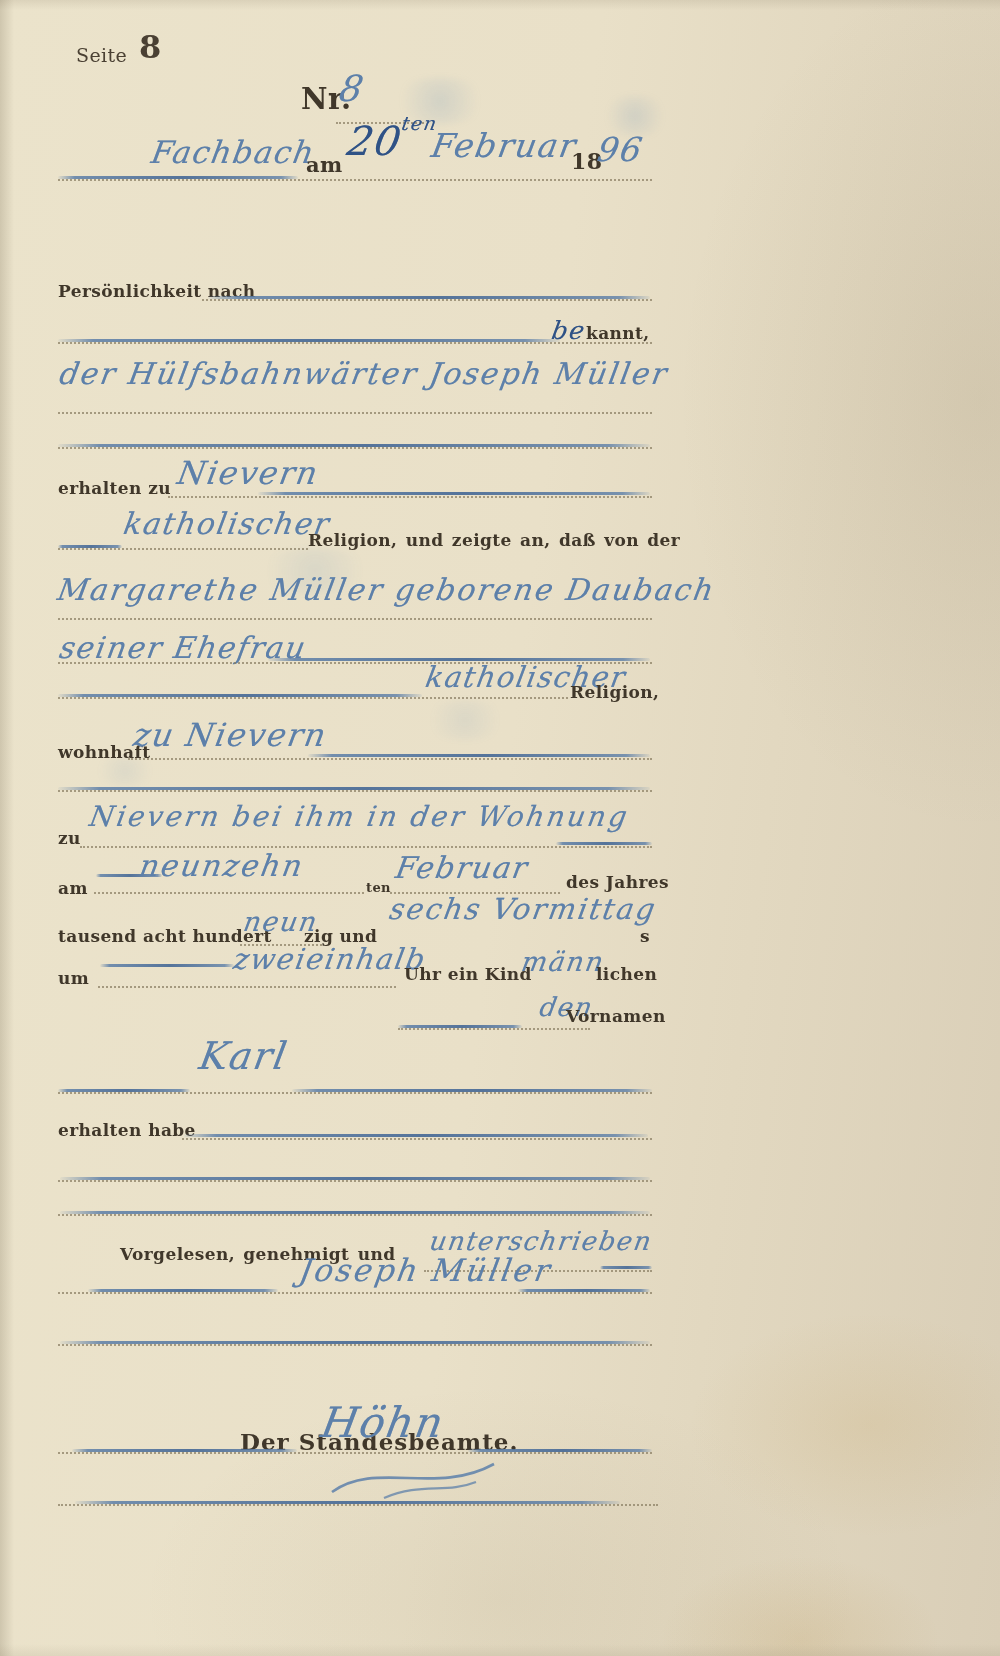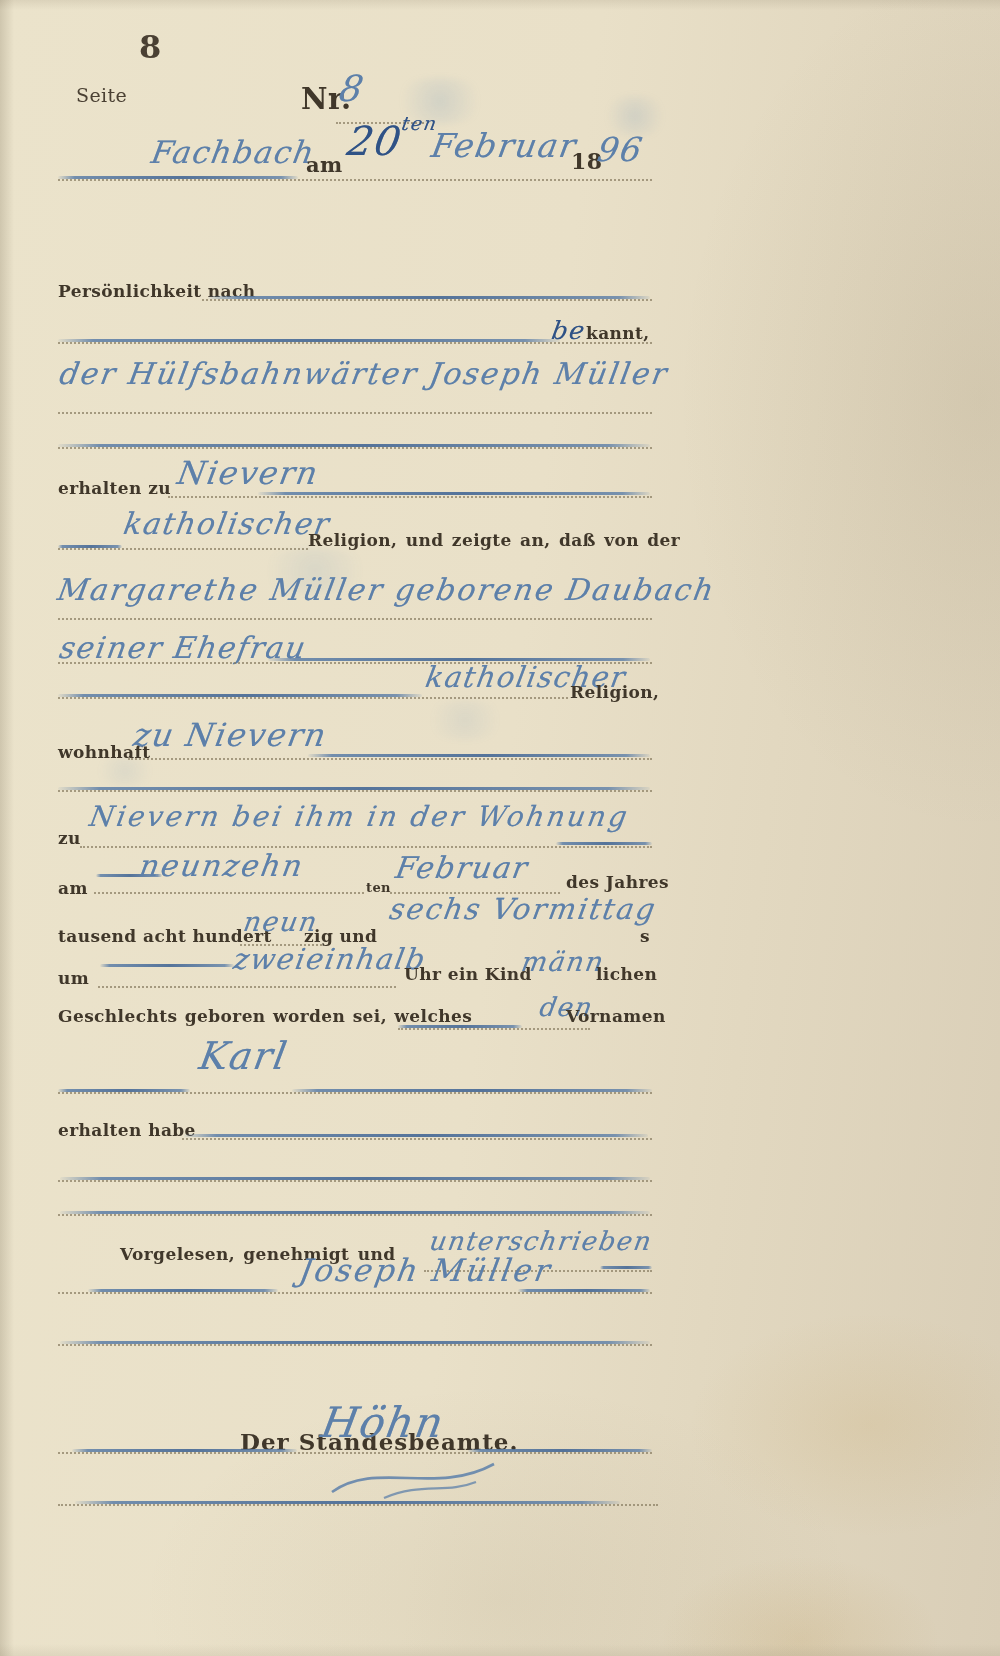--- a/index.html
+++ b/index.html
@@ -33,21 +33,21 @@
 <body>
 
 <div class="paper">
 
   <div class="smudge" style="left:390px;top:78px;width:100px;height:46px;"></div>
   <div class="smudge" style="left:600px;top:96px;width:70px;height:40px;"></div>
   <div class="smudge" style="left:250px;top:548px;width:130px;height:46px;opacity:.7;"></div>
   <div class="smudge" style="left:420px;top:700px;width:90px;height:40px;opacity:.6;"></div>
   <div class="smudge" style="left:90px;top:756px;width:70px;height:30px;opacity:.6;"></div>
 
-  <div class="pr" style="left:76px;top:44px;font-size:19px;font-weight:normal;color:#4a4033;margin-top:40px;">Seite</div>
+  <div class="pr" style="left:76px;top:44px;font-size:19px;font-weight:normal;color:#4a4033;">Seite</div>
   <div class="pr" style="left:139px;top:28px;font-size:32px;color:#4a4033;">8</div>
 
   <div class="pr" style="left:301px;top:82px;font-size:29px;">Nr.</div>
   <div class="hw" style="left:340px;top:68px;font-size:36px;">8</div>
   <div class="rule" style="left:336px;top:122px;width:88px;"></div>
 
   <div class="hw" style="left:152px;top:134px;font-size:31px;">Fachbach</div>
   <div class="pr" style="left:306px;top:152px;font-size:21px;">am</div>
   <div class="hw dk" style="left:348px;top:118px;font-size:40px;">20</div>
   <div class="hw dk" style="left:402px;top:112px;font-size:19px;">ten</div>
@@ -124,21 +124,20 @@
   <div class="pr" style="left:640px;top:926px;">s</div>
 
   <div class="pr" style="left:58px;top:968px;">um</div>
   <div class="stroke" style="left:100px;top:964px;width:134px;"></div>
   <div class="rule" style="left:98px;top:986px;width:298px;"></div>
   <div class="hw" style="left:234px;top:942px;font-size:29px;">zweieinhalb</div>
   <div class="pr" style="left:404px;top:964px;">Uhr ein Kind</div>
   <div class="hw" style="left:522px;top:946px;font-size:27px;">männ</div>
   <div class="pr" style="left:596px;top:964px;">lichen</div>
 
-  <div class="pr" style="left:58px;top:1006px;word-spacing:1px;">Geschlechts geboren worden sei, welches</div>
   <div class="rule" style="left:398px;top:1028px;width:192px;"></div>
   <div class="stroke" style="left:398px;top:1025px;width:124px;"></div>
   <div class="hw" style="left:540px;top:992px;font-size:26px;">den</div>
   <div class="pr" style="left:566px;top:1006px;">Vornamen</div>
 
   <div class="hw" style="left:200px;top:1034px;font-size:38px;">Karl</div>
   <div class="rule" style="left:58px;top:1092px;width:594px;"></div>
   <div class="stroke" style="left:58px;top:1089px;width:132px;"></div>
   <div class="stroke" style="left:292px;top:1089px;width:360px;"></div>
 

